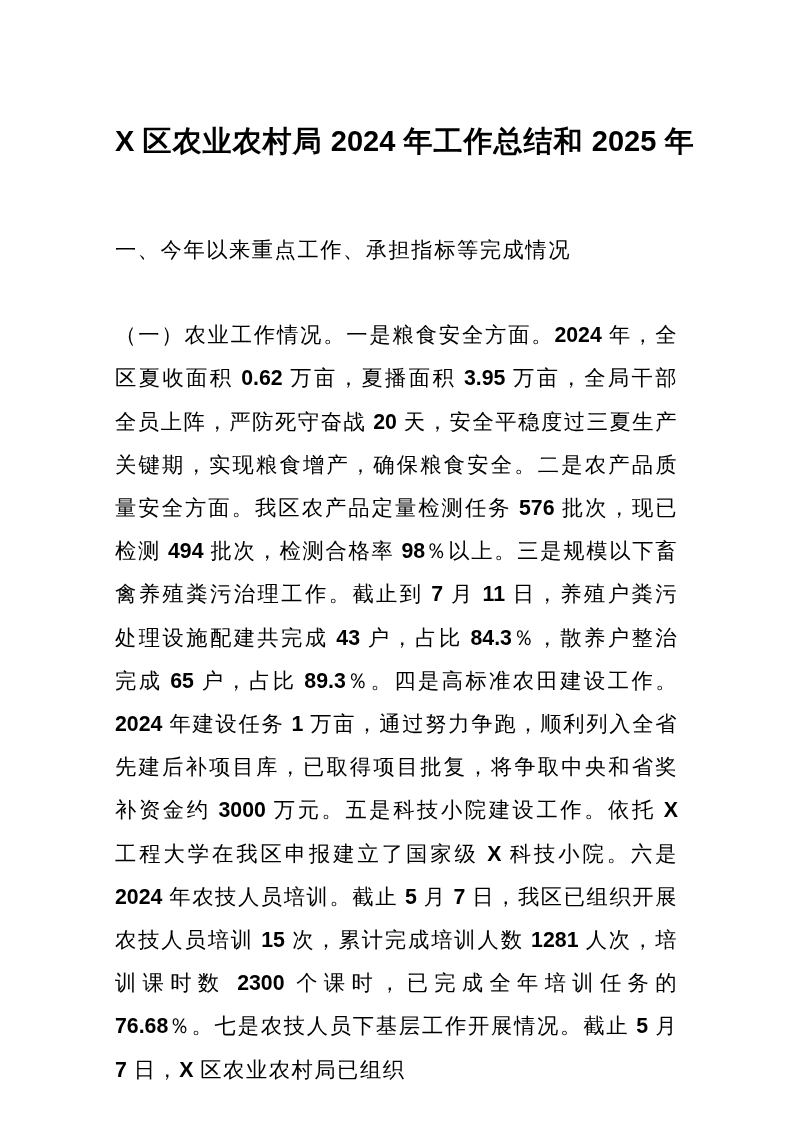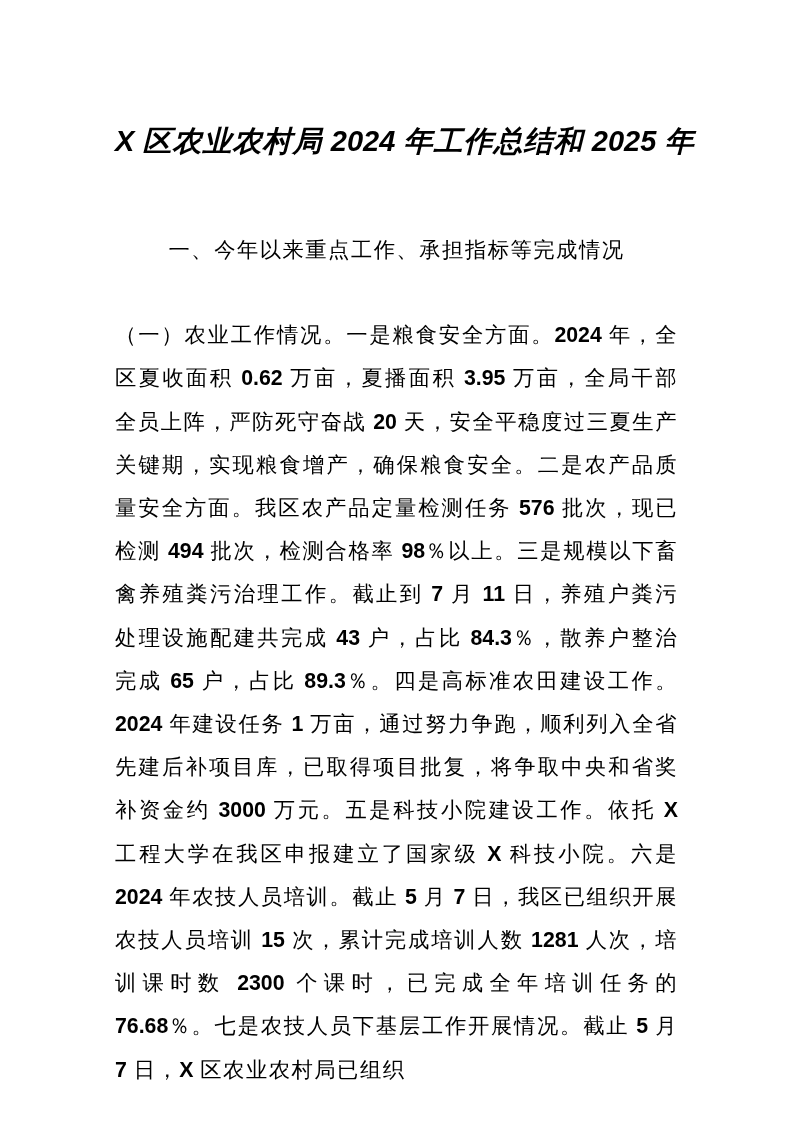--- a/index.html
+++ b/index.html
@@ -18,32 +18,31 @@
     overflow: hidden;
     font-family: "Liberation Serif", serif;
   }
   .doc-title {
     margin: 0;
     font-size: 29px;
     line-height: 50px;
     font-weight: bold;
     text-align: center;
     letter-spacing: 1px;
-    font-style: italic;
   }
   .doc-title .title-line {
     white-space: nowrap;
   }
   .section-heading {
     margin: 63px 0 0 0;
     font-size: 21.3px;
     line-height: 43.2px;
     font-weight: normal;
     letter-spacing: 1.5px;
-    text-align: center;
+    text-align: left;
   }
   .body-paragraph {
     margin: 42px 0 0 0;
     font-size: 21.3px;
     line-height: 43.2px;
     letter-spacing: 1.5px;
     text-align: justify;
   }
   
   .latin {

